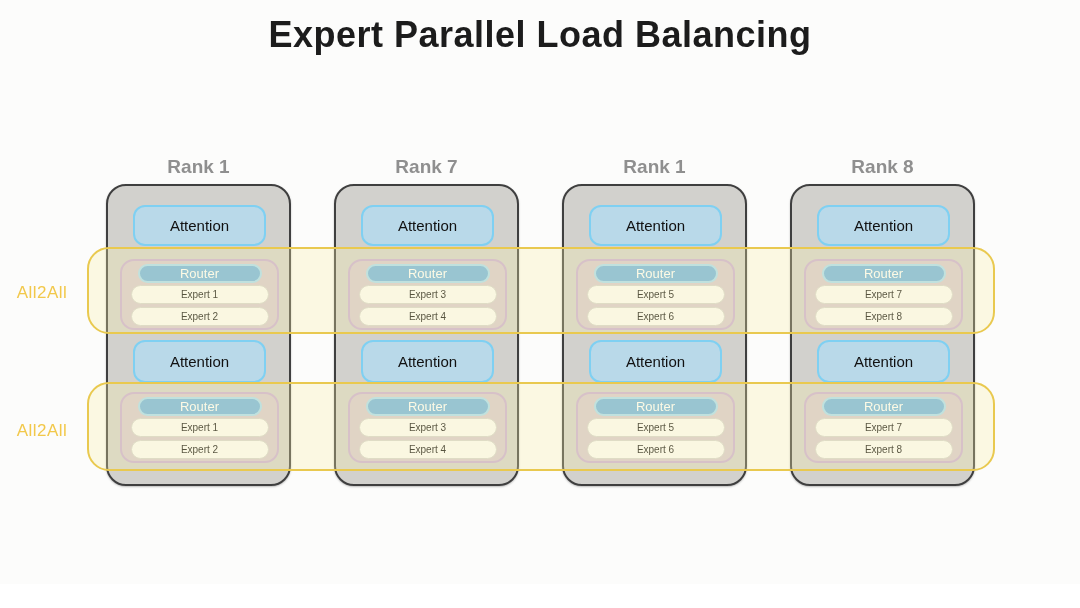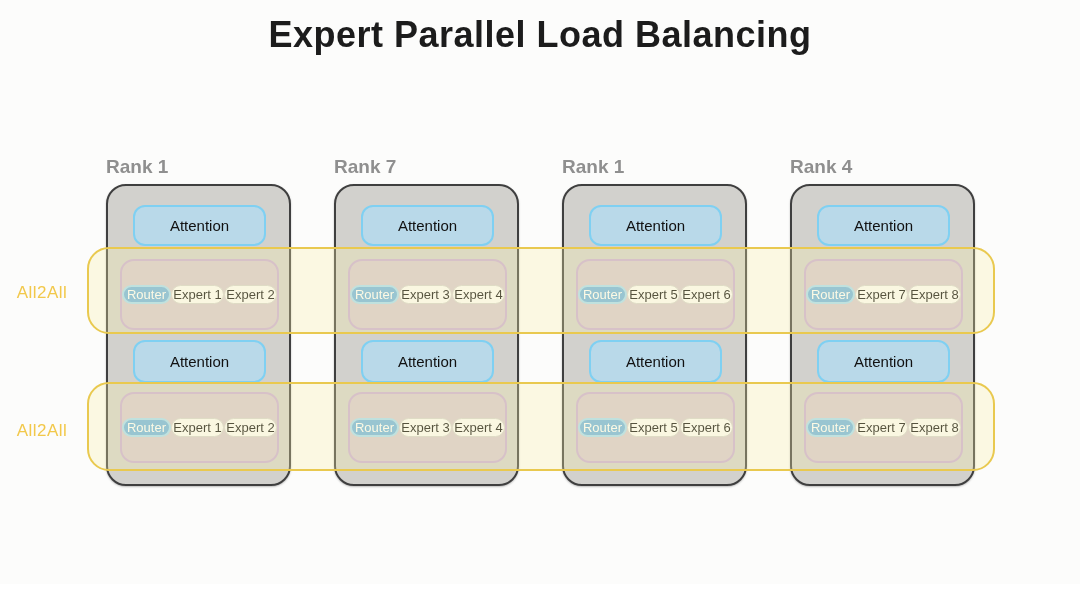--- a/index.html
+++ b/index.html
@@ -7,53 +7,53 @@
     position:relative;width:1080px;height:584px;overflow:hidden;
     background:#fcfcfb;
     font-family:"Liberation Sans","DejaVu Sans",sans-serif;
   }
   .title{
     position:absolute;top:14px;left:0;width:1080px;text-align:center;
     font-size:36px;font-weight:bold;letter-spacing:.5px;color:var(--title_text);
   }
   .rank-col{position:absolute;top:155px;width:185px;}
   .rank-label{
-    width:100%;font-size:19px;font-weight:bold;
+    width:100%;text-align:center;font-size:19px;font-weight:bold;
     color:var(--rank_label_text);height:24px;line-height:24px;
   }
   .rank-box{
     position:absolute;top:29px;left:0;width:185px;height:302px;
     box-sizing:border-box;border:2px solid var(--container_border);
     border-radius:20px;background:var(--container_fill);
     box-shadow:0 1px 2px rgba(0,0,0,.25);
   }
   .attention{
     position:absolute;left:25px;width:133px;height:41px;box-sizing:border-box;
     border:2px solid var(--attention_border);border-radius:12px;
     background:var(--attention_fill);
     display:flex;align-items:center;justify-content:center;
     font-size:15px;color:#111;
   }
   .att1{top:19px;} .att2{top:154px;height:43px;}
   .moe{
     position:absolute;left:12px;width:159px;height:71px;box-sizing:border-box;
     border:2px solid var(--moe_border);border-radius:14px;
     background:var(--moe_fill);
-    display:flex;flex-direction:row;align-items:center;justify-content:space-evenly;
+    display:flex;flex-direction:column;align-items:center;justify-content:space-evenly;
   }
   .moe1{top:73px;} .moe2{top:206px;}
   .router{
     width:124px;height:19px;box-sizing:border-box;border-radius:10px;
     border:2px solid var(--router_border);background:var(--router_fill);
     color:#ffffff;font-size:13px;display:flex;align-items:center;justify-content:center;
   }
   .expert{
     width:138px;height:19px;box-sizing:border-box;border-radius:10px;
     border:1px solid var(--expert_border);background:var(--expert_fill);
-    color:#111;font-size:13px;display:flex;align-items:center;justify-content:center;
+    color:#111;font-size:10px;display:flex;align-items:center;justify-content:center;
   }
   .band{
     position:absolute;left:87px;width:908px;box-sizing:border-box;
     border:2px solid var(--band_border);border-radius:22px;
     background:var(--band_fill);z-index:5;pointer-events:none;
   }
   .band1{top:247px;height:87px;}
   .band2{top:382px;height:89px;}
   .all2all{
     position:absolute;left:4px;width:76px;text-align:center;z-index:6;
@@ -116,21 +116,21 @@
       <div class="attention att2">Attention</div>
       <div class="moe moe2">
         <div class="router">Router</div>
         <div class="expert">Expert 5</div>
         <div class="expert">Expert 6</div>
       </div>
     </div>
   </div>
 
   <div class="rank-col" style="left:790px">
-    <div class="rank-label">Rank 4</div>
+    <div class="rank-label">Rank 8</div>
     <div class="rank-box">
       <div class="attention att1">Attention</div>
       <div class="moe moe1">
         <div class="router">Router</div>
         <div class="expert">Expert 7</div>
         <div class="expert">Expert 8</div>
       </div>
       <div class="attention att2">Attention</div>
       <div class="moe moe2">
         <div class="router">Router</div>

